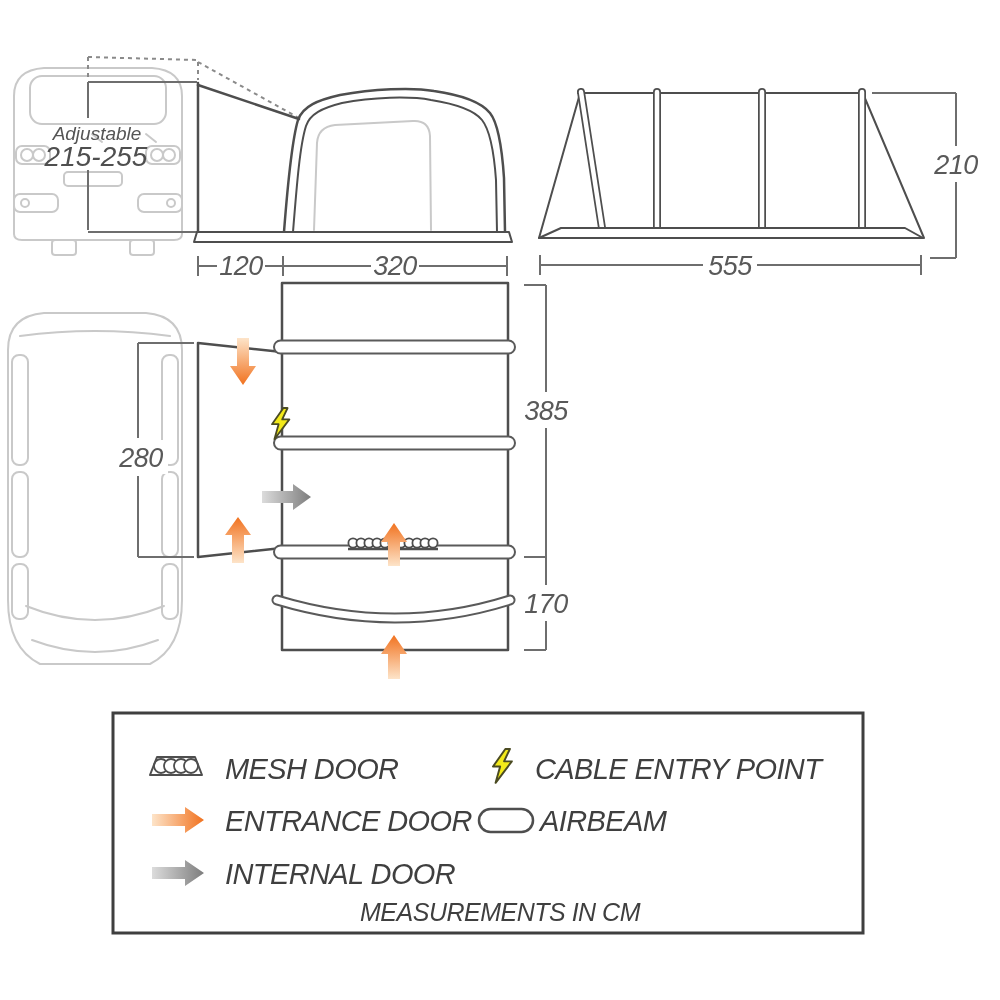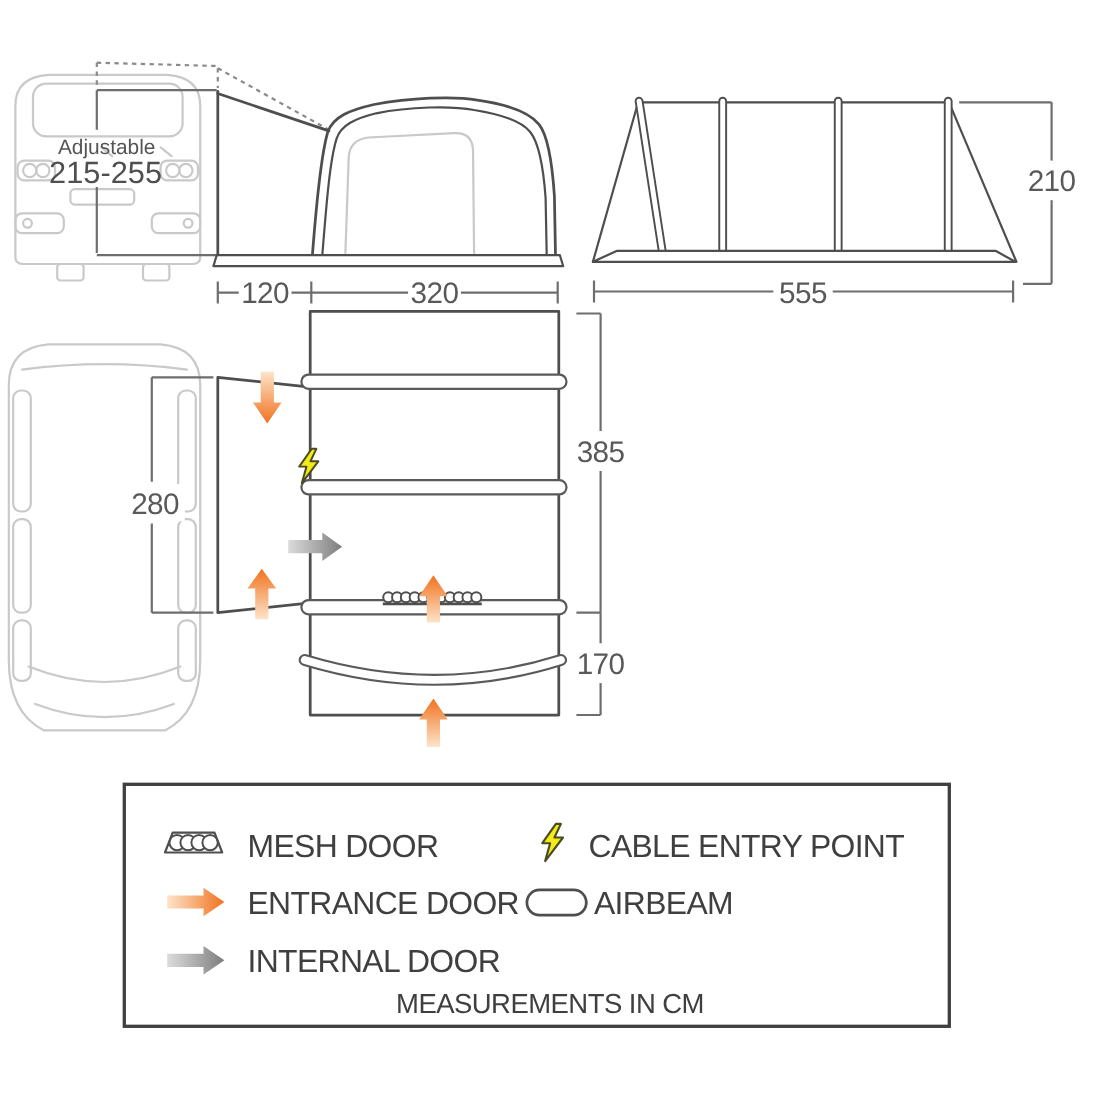--- a/index.html
+++ b/index.html
@@ -1,16 +1,16 @@
 <!DOCTYPE html>
 <html style="--outline: #4e4e4e; --van-outline: #c9c9c9; --dimension-text: #595959; --legend-text: #3f3f3f; --entrance-arrow: #f1721f; --internal-arrow: #7d7d7d; --cable-bolt: #f3ea19;"><head>
 <meta charset="utf-8">
 <style>
   html,body { margin:0; padding:0; background:#fff; }
-  .canvas { position:relative; width:1000px; height:1000px; font-family:"Liberation Sans",sans-serif; }
+  .canvas { position:relative; width:1000px; height:1000px; font-family:"Liberation Sans",sans-serif;font-style:italic; }
   svg { display:block; }
   svg text { font-family:"Liberation Sans",sans-serif; }
 
   .dim-text   { fill:var(--dimension-text,#595959); font-size:27px; letter-spacing:-0.5px; }
   .adj-text   { fill:#555; font-size:19px; }
   .range-text { fill:#4f4f4f; font-size:28px; }
   .legend-text{ fill:var(--legend-text,#3f3f3f); font-size:29px; letter-spacing:-0.6px; }
   .legend-note{ fill:var(--legend-text,#3f3f3f); font-size:25px; letter-spacing:-0.5px; }
 
   .tent  { stroke:var(--outline,#4e4e4e); stroke-width:2.5; fill:none; stroke-linecap:round; stroke-linejoin:round; }

